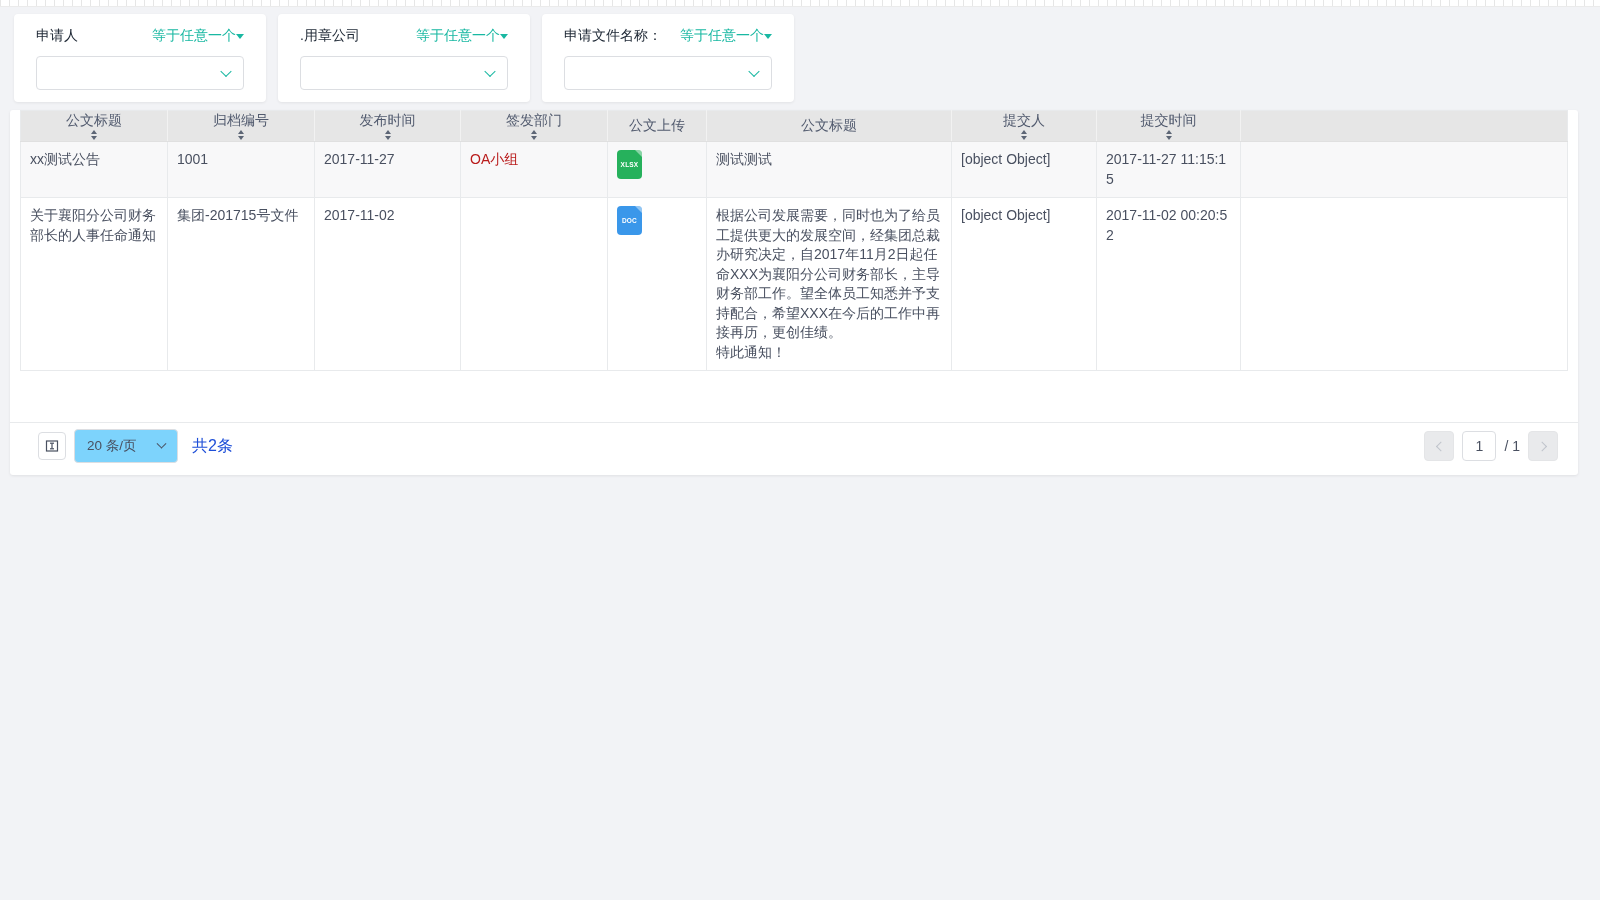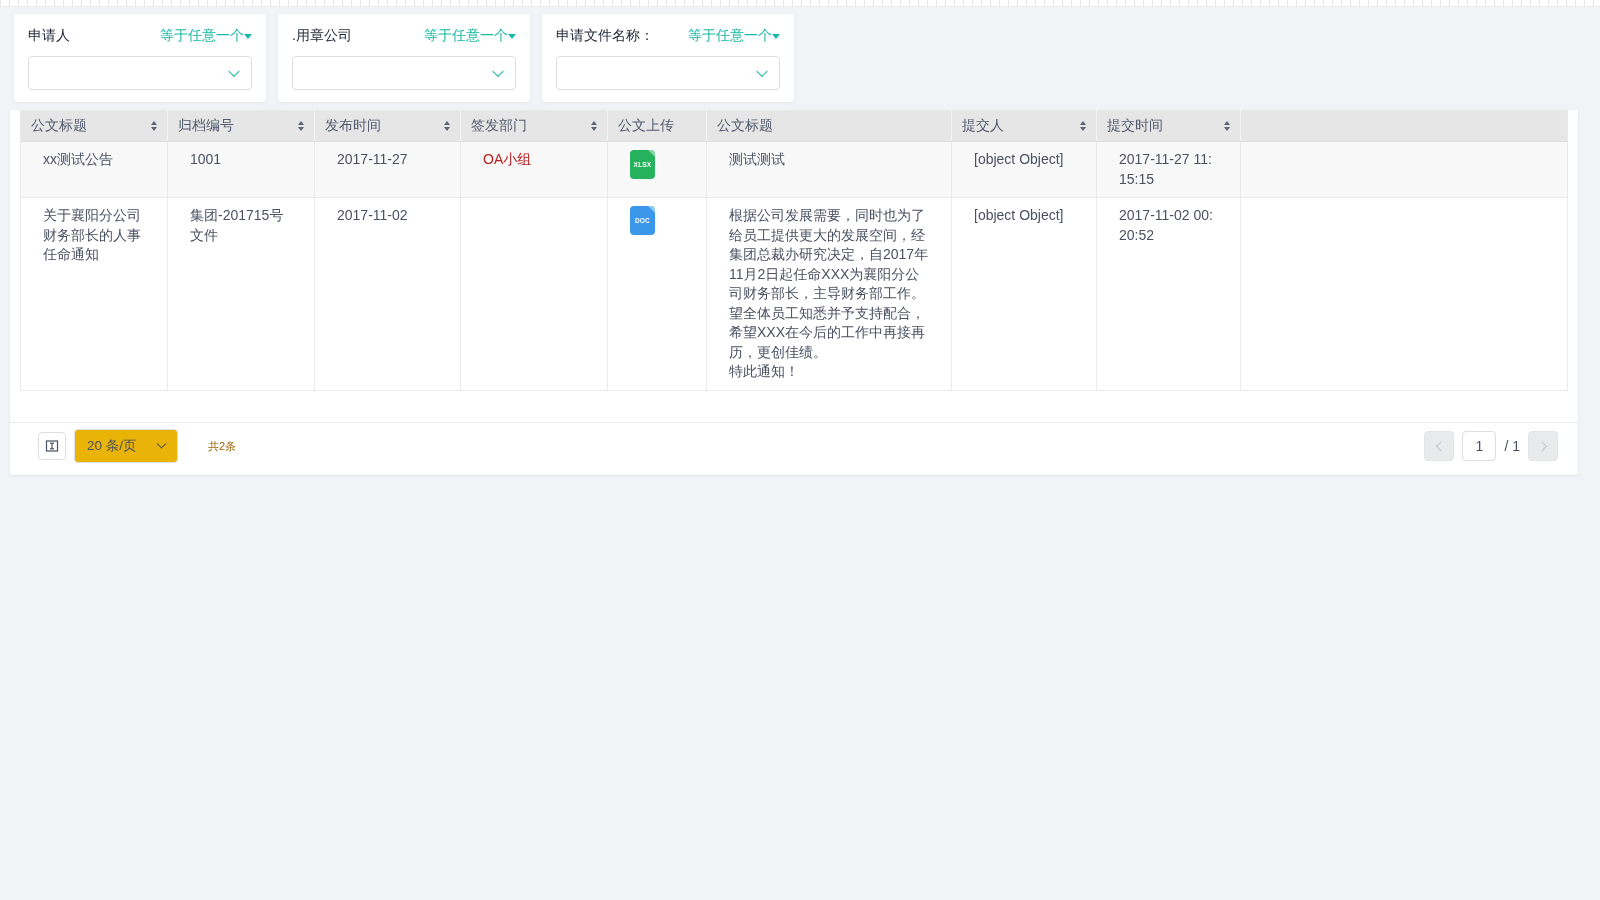--- a/index.html
+++ b/index.html
@@ -11,21 +11,21 @@
   }
   
   .top-strip {
     height:7px; background:#ffffff; border-bottom:1px solid #ebebeb;
     background-image:repeating-linear-gradient(to right,#e6e6e6 0 1px,transparent 1px 9px);
   }
   
   .filter-row { display:flex; gap:12px; margin:7px 14px 0 14px; }
   .filter-card {
     width:252px; height:88px; background:#fff; border-radius:4px;
-    box-shadow:0 1px 3px rgba(0,0,0,.07); padding:11px 14px;
+    box-shadow:0 1px 3px rgba(0,0,0,.07); padding:11px 22px;
   }
   .filter-head { display:flex; justify-content:space-between; align-items:center; height:22px; }
   .filter-label { color:#1c2633; font-size:14px; }
   .filter-op { color:#19b8a2; font-size:14px; display:flex; align-items:center; gap:0; cursor:pointer; }
   .caret-down {
     width:0; height:0; border-left:4.5px solid transparent; border-right:4.5px solid transparent;
     border-top:5.5px solid #19b8a2; display:inline-block;
   }
   .select-box {
     margin-top:9px; height:34px; border:1px solid #dcdee2; border-radius:4px;
@@ -41,26 +41,26 @@
     margin:8px 0 0 10px; width:1568px; height:365px; background:#fff; border-radius:3px;
     box-shadow:0 1px 3px rgba(0,0,0,.08); padding:0 10px; display:flex; flex-direction:column;
   }
   .panel-title { margin:13px 0 11px 0; font-size:15px; font-weight:bold; color:#17233d; }
   table { border-collapse:collapse; table-layout:fixed; width:1548px; border:1px solid #e8eaec; }
   th {
     height:31px; background:#e6e6e6; color:#515a6e; font-weight:normal; font-size:14px;
     text-align:left; padding:0 10px; border-right:1px solid #f2f2f2; border-bottom:1px solid #e0e0e0;
   }
   th:last-child { border-right:none; }
-  .th-inner { display:flex; align-items:center; justify-content:space-between; }
+  .th-inner { display:flex; align-items:center; justify-content:space-between;flex-direction:column; }
   .sort-icon { display:inline-flex; flex-direction:column; gap:2px; cursor:pointer; }
   .sort-icon .tri-up { width:0;height:0;border-left:3.5px solid transparent;border-right:3.5px solid transparent;border-bottom:4.5px solid #5c6575; }
   .sort-icon .tri-down { width:0;height:0;border-left:3.5px solid transparent;border-right:3.5px solid transparent;border-top:4.5px solid #5c6575; }
   td {
-    padding:8px 22px; border-right:1px solid #e8eaec; border-bottom:1px solid #e8eaec;
+    padding:8px 9px; border-right:1px solid #e8eaec; border-bottom:1px solid #e8eaec;
     vertical-align:top; line-height:19.5px; font-size:14px; color:#495060; word-break:break-all;
   }
   td:last-child { border-right:none; }
   tbody tr:nth-child(odd) { background:#f8f8f9; }
   .cell-link { color:#b91c1c; text-decoration:none; cursor:pointer; }
   .summary-cell { white-space:pre-line; }
   .file-badge {
     width:25px; height:29px; border-radius:4px; position:relative; overflow:hidden;
     display:flex; align-items:center; justify-content:center; cursor:pointer;
     color:#fff; font-size:6.5px; font-weight:bold; letter-spacing:.2px;
@@ -76,28 +76,28 @@
   .pagination-bar {
     border-top:1px solid #e8eaec; margin:0 -10px; padding:6px 20px 12px 28px;
     display:flex; align-items:center;
   }
   .col-btn {
     width:28px; height:28px; border:1px solid #dcdee2; border-radius:4px; background:#fff;
     display:flex; align-items:center; justify-content:center; cursor:pointer;
   }
   .pagesize-select {
     margin-left:8px; width:104px; height:34px; border:1px solid #dcdee2; border-radius:4px;
-    background:#eab308; display:flex; align-items:center; justify-content:space-between;
+    background:#7dd3fc; display:flex; align-items:center; justify-content:space-between;
     padding:0 12px; cursor:pointer; font-size:13.5px; color:#495060;
   }
   .chev-dark {
     width:7px; height:7px; border-right:1.7px solid #495060; border-bottom:1.7px solid #495060;
     transform:rotate(45deg) translate(-2px,-2px);
   }
-  .total-text { margin-left:30px; font-size:11px; color:#a16207; }
+  .total-text { margin-left:14px; font-size:16px; color:#1d4ed8; }
   .pager { margin-left:auto; display:flex; align-items:center; gap:8px; }
   .page-btn {
     width:30px; height:30px; border-radius:4px; background:#e9eaec; border:1px solid #e4e5e7;
     display:flex; align-items:center; justify-content:center; cursor:not-allowed;
   }
   .chev-left { width:7px;height:7px;border-left:1.7px solid #c0c4cc;border-bottom:1.7px solid #c0c4cc;transform:rotate(45deg) translate(1px,-1px); }
   .chev-right{ width:7px;height:7px;border-right:1.7px solid #c0c4cc;border-top:1.7px solid #c0c4cc;transform:rotate(45deg) translate(-1px,1px); }
   .page-input {
     width:34px; height:30px; border:1px solid #dcdee2; border-radius:4px; background:#fff;
     display:flex; align-items:center; justify-content:center; font-size:14px; color:#495060; cursor:text;

